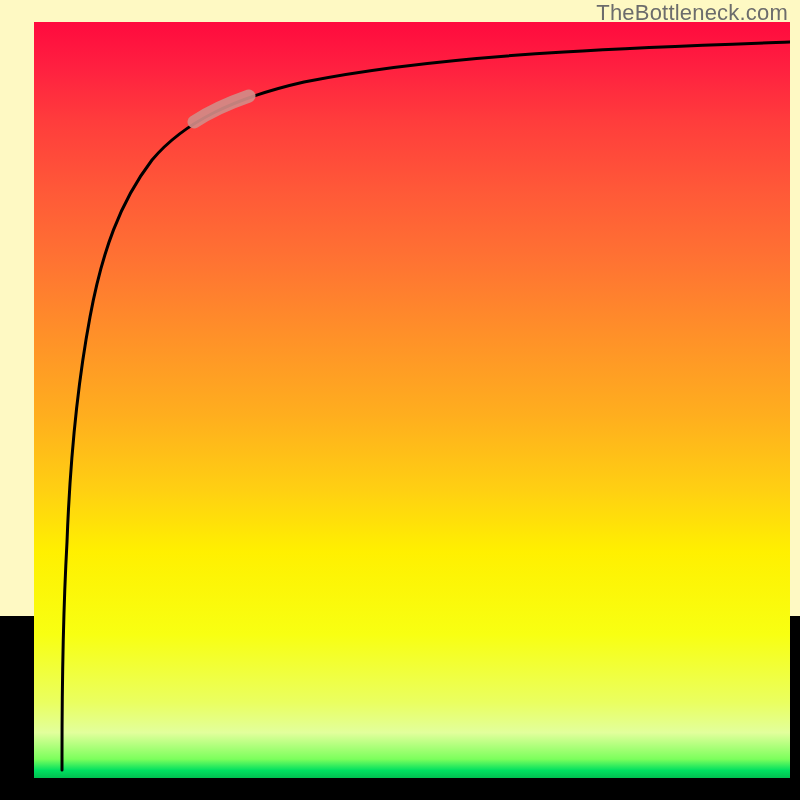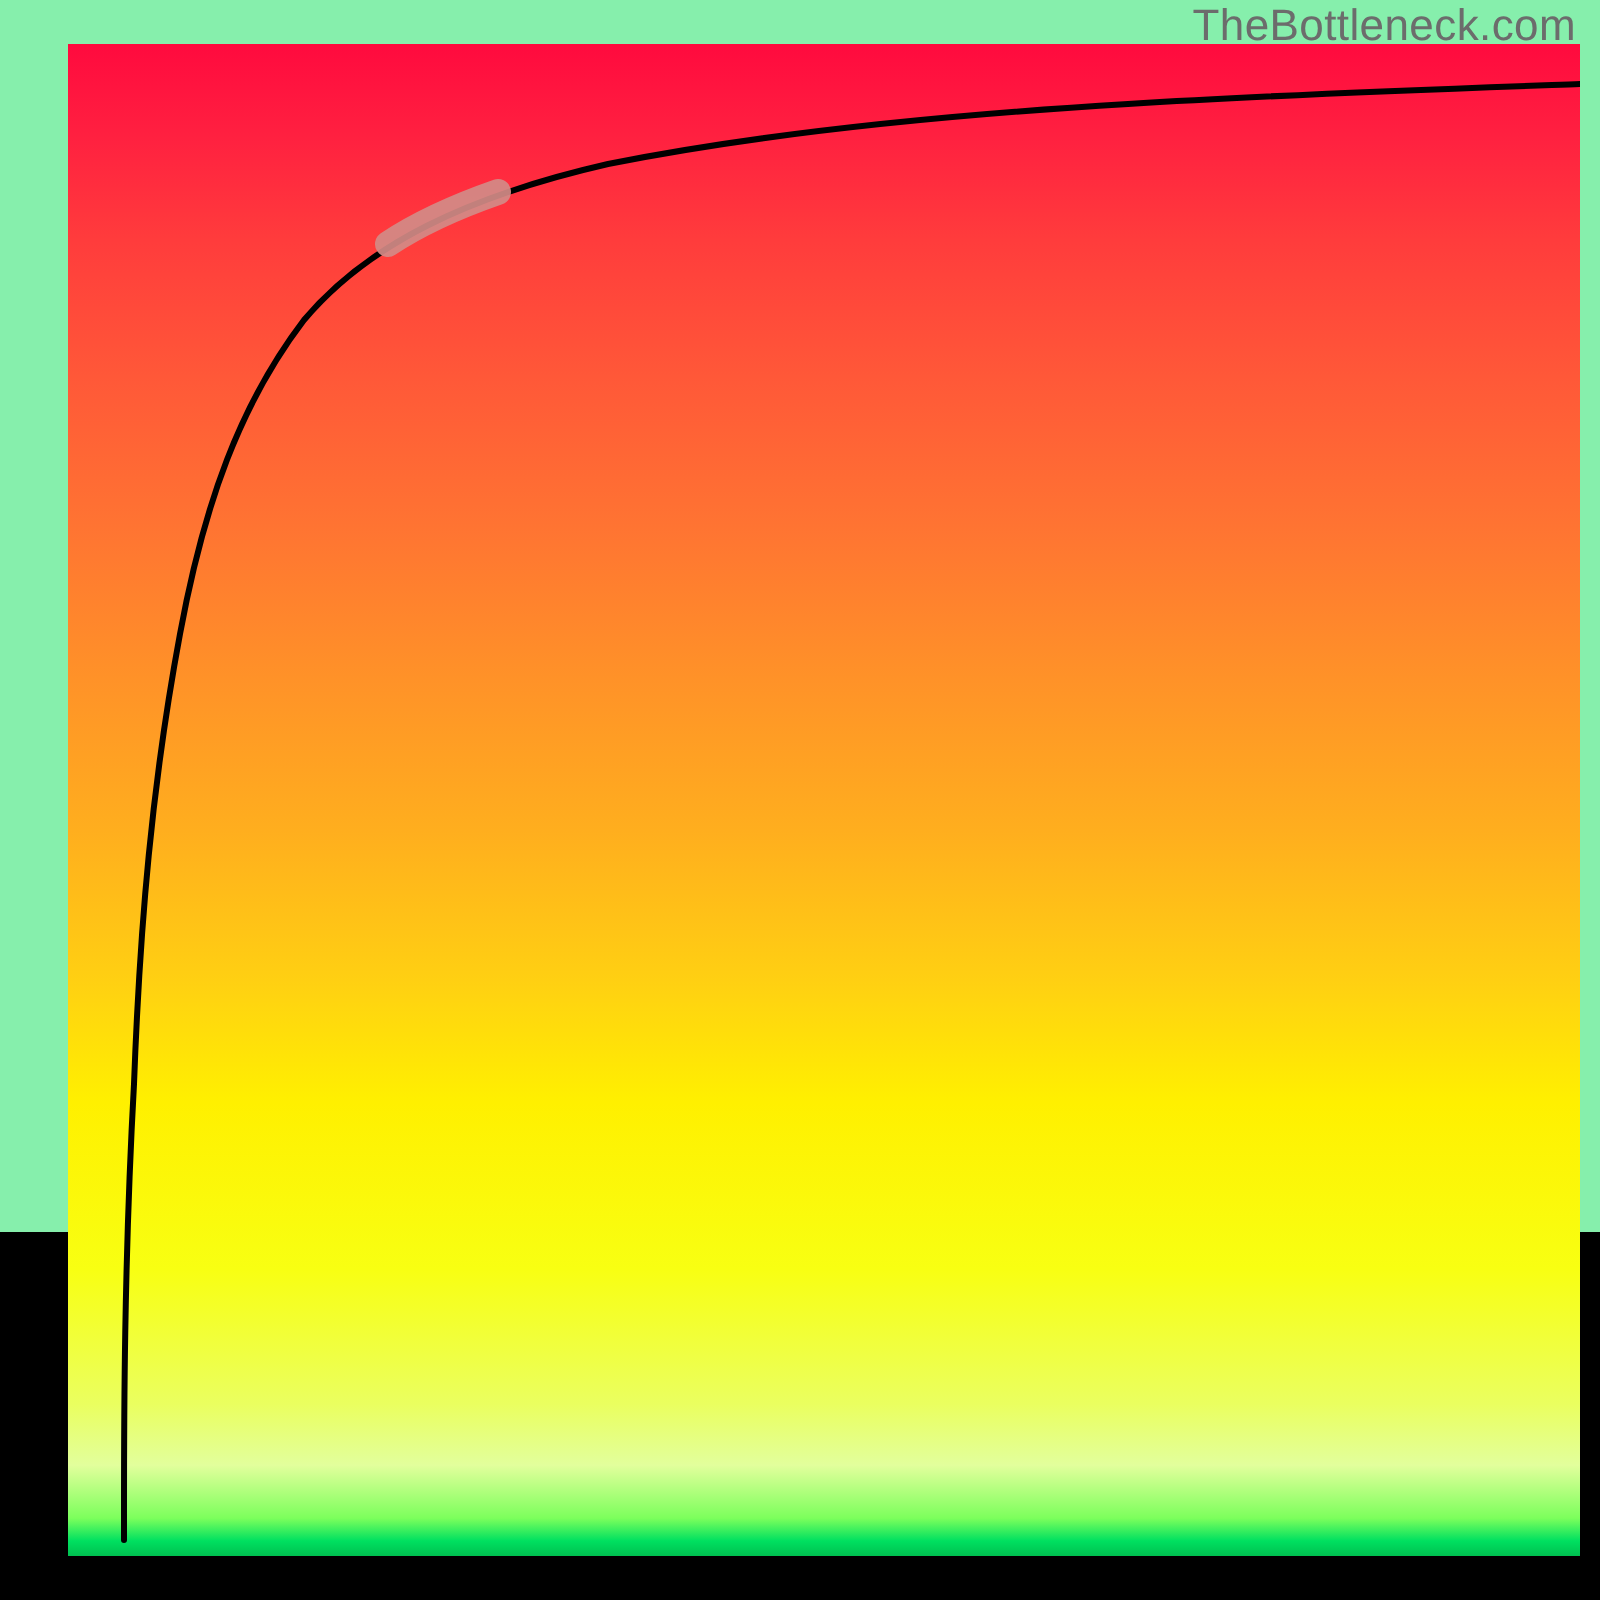--- a/index.html
+++ b/index.html
@@ -8,21 +8,21 @@
     width: 800px;
     height: 800px;
     background: #000;
     overflow: hidden;
     font-family: Arial, Helvetica, sans-serif;
   }
   .frame {
     position: relative;
     width: 800px;
     height: 616px;
-    background: #86efac;
+    background: #fef9c3;
   }
   .plot-area {
     position: absolute;
     left: 34px;
     top: 22px;
     width: 756px;
     height: 756px;
     
     background: linear-gradient(
       to bottom,

